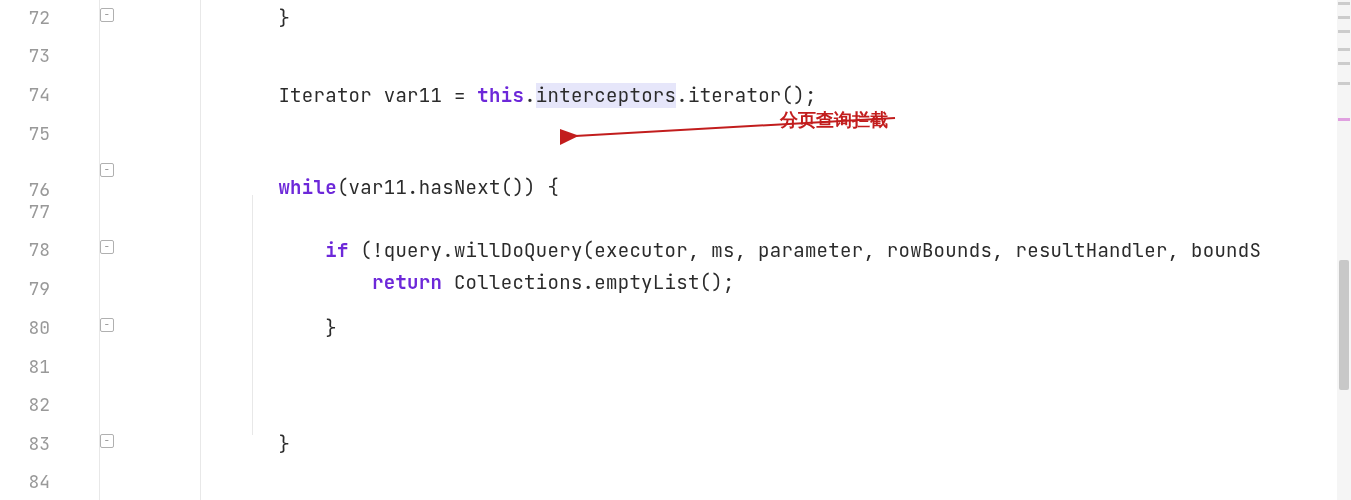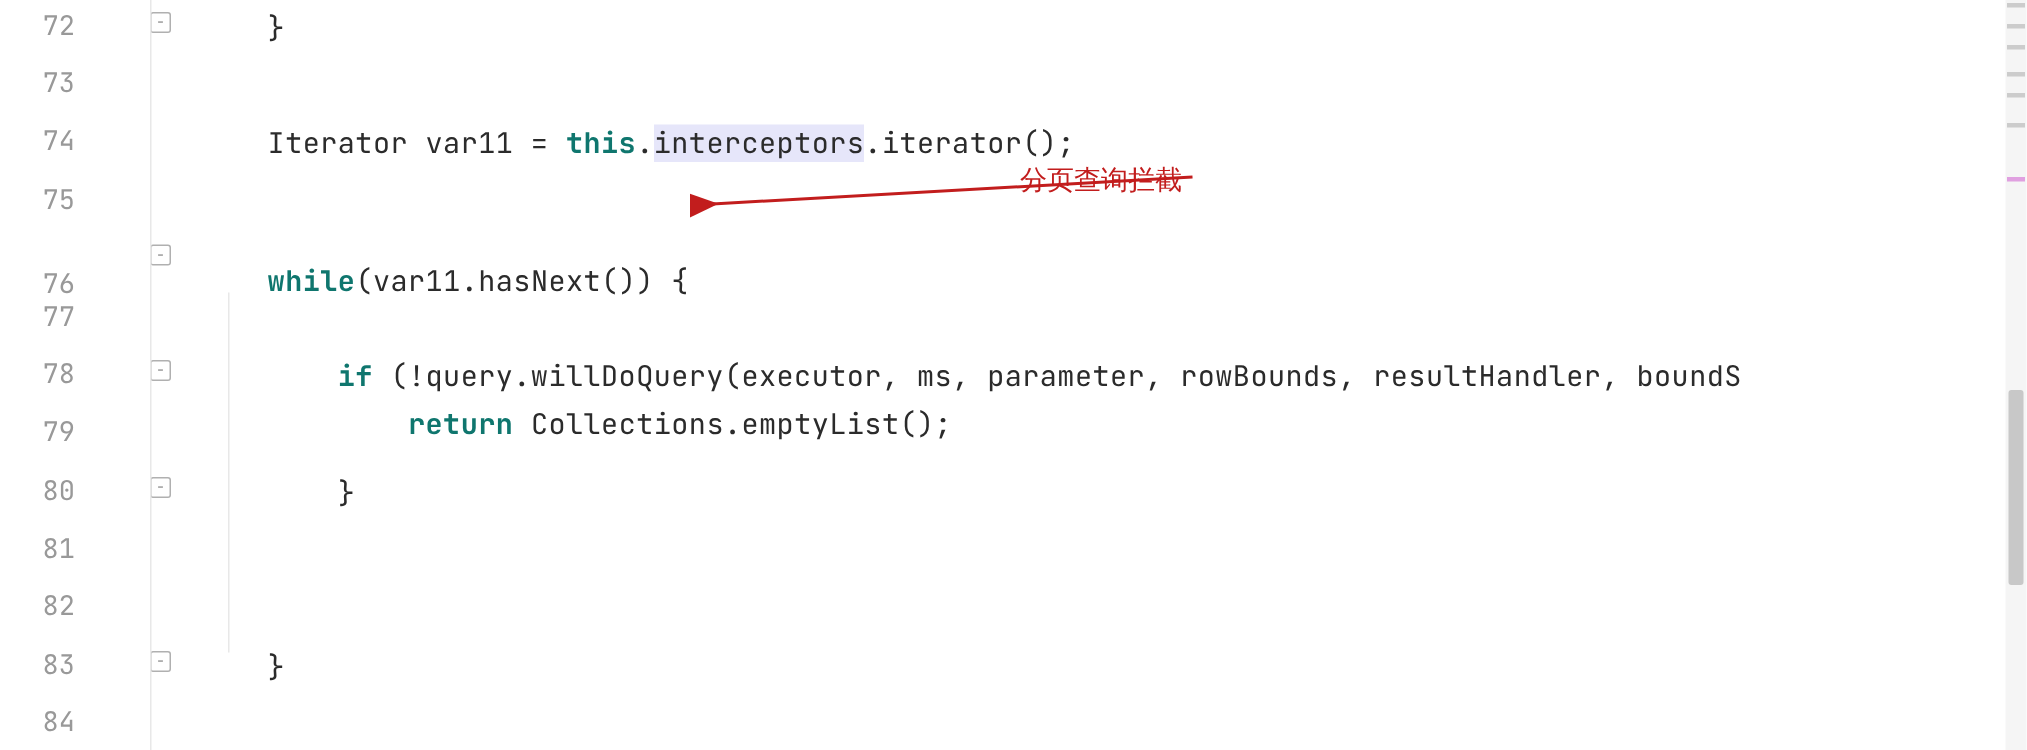--- a/index.html
+++ b/index.html
@@ -12,21 +12,20 @@
       font-size: 19px;
       background: #ffffff;
       position: relative;
       width: 1351px;
       height: 500px;
       overflow: hidden;
     }
     .editor {
       display: flex;
       height: 100%;
-      flex-direction: column;
     }
     .gutter {
       width: 100px;
       background: #ffffff;
       border-right: 1px solid #e8e8e8;
       position: relative;
       flex-shrink: 0;
     }
     .line-number {
       position: absolute;
@@ -67,30 +66,30 @@
       padding-left: 38px;
     }
     .code-line {
       position: absolute;
       white-space: pre;
       font-family: "JetBrains Mono", "Consolas", monospace;
       color: #2b2b2b;
       letter-spacing: 0.3px;
     }
     .keyword {
-      color: #0f766e;
+      color: #6d28d9;
       font-weight: bold;
     }
     .highlight {
       background: #e6e6fa;
     }
     .annotation {
       position: absolute;
       color: #c21d1d;
-      font-weight: normal;
+      font-weight: bold;
       font-size: 18px;
     }
     .arrow-svg {
       position: absolute;
       pointer-events: none;
     }
     .scrollbar-track {
       position: absolute;
       right: 0;
       top: 0;

